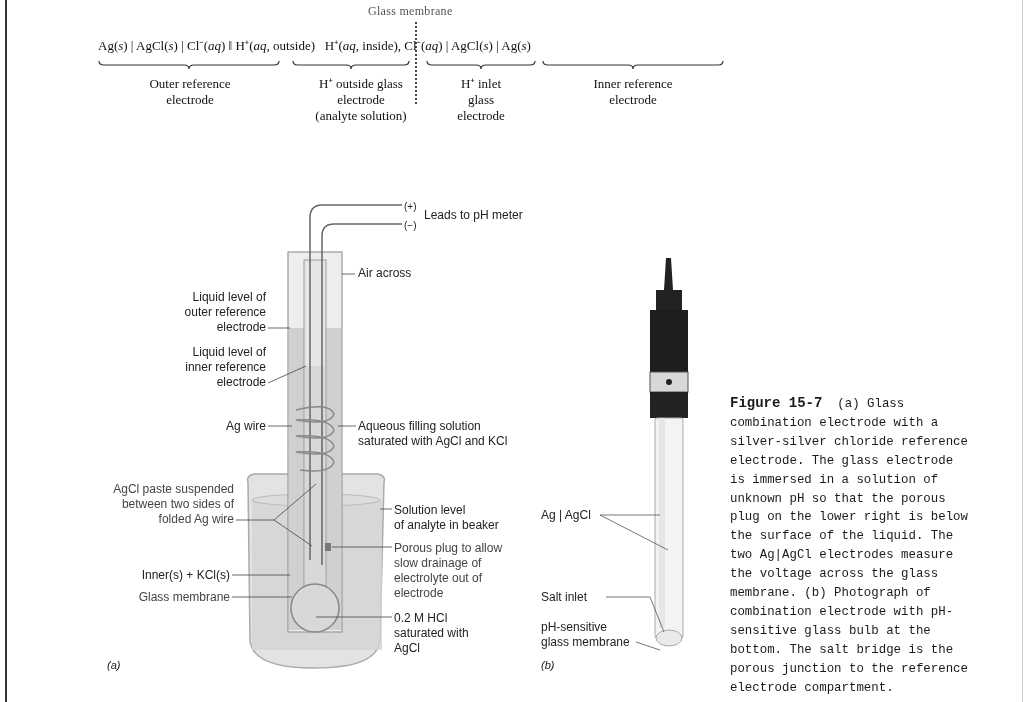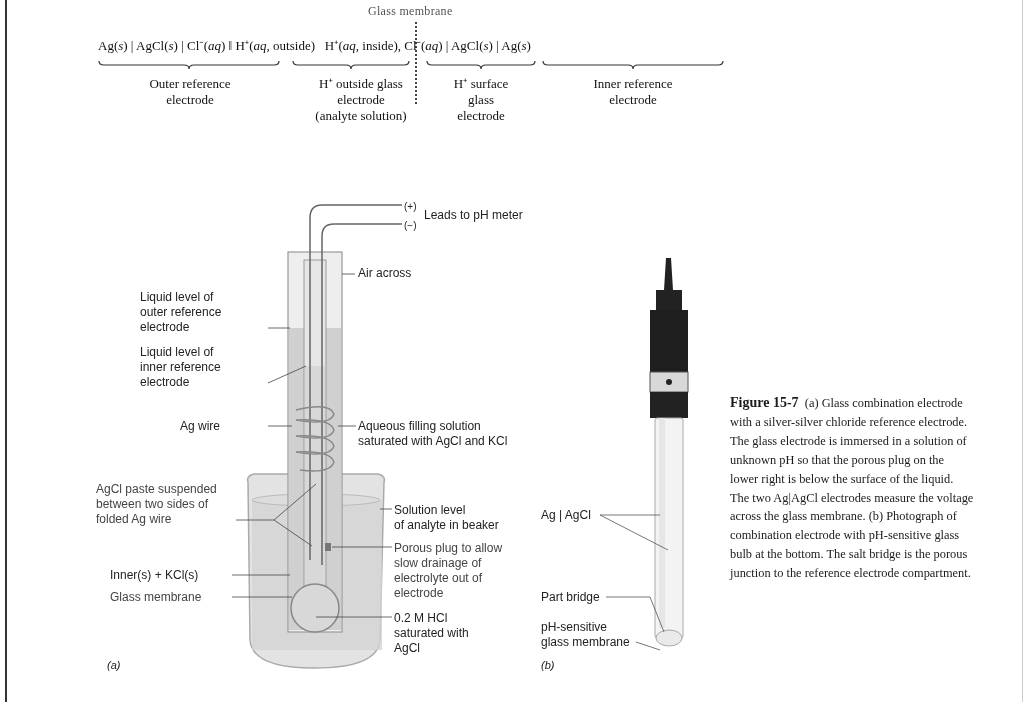--- a/index.html
+++ b/index.html
@@ -12,26 +12,26 @@
   .membrane-title { position:absolute; left:368px; top:4px; font-size:12px; color:#555; letter-spacing:0.3px; }
   .equation { position:absolute; left:98px; top:36px; font-size:13px; white-space:nowrap; color:#111; }
   .equation i { font-style:italic; }
   .dotline { position:absolute; left:415px; top:22px; height:82px; border-left:2px dotted #444; }
   .brace { position:absolute; top:60px; height:10px; }
   .brace svg { display:block; }
   .brace-label { position:absolute; font-size:13px; text-align:center; line-height:16px; color:#111; }
 
   
   .lbl { position:absolute; font-size:12px; line-height:15px; color:#222; }
-  .lbl.r { text-align:left; }
+  .lbl.r { text-align:right; }
   .lbl.light { color:#444; }
   .part-label { position:absolute; font-size:11px; font-style:italic; }
 
   
-  .caption { position:absolute; left:730px; top:394px; width:245px; font-family:Liberation Serif, serif; font-size:12.4px; line-height:18.9px; color:#1a1a1a; }
+  .caption { position:absolute; left:730px; top:394px; width:245px; font-family:Liberation Mono, monospace; font-size:12.4px; line-height:18.9px; color:#1a1a1a; }
   .caption .fig { font-weight:bold; font-size:14px; }
   .caption .credit { font-size:11px; }
 </style>
 </head>
 <body>
 
 <div class="left-bar"></div>
 <div class="right-bar"></div>
 
 <div class="membrane-title serif">Glass membrane</div>
@@ -65,21 +65,21 @@
 <div class="brace-label serif" style="left:120px;top:76px;width:140px">
   <div>Outer reference</div>
   <div>electrode</div>
 </div>
 <div class="brace-label serif" style="left:296px;top:76px;width:130px">
   <div>H⁺ outside glass</div>
   <div>electrode</div>
   <div>(analyte solution)</div>
 </div>
 <div class="brace-label serif" style="left:436px;top:76px;width:90px">
-  <div>H⁺ surface</div>
+  <div>H⁺ inlet</div>
   <div>glass</div>
   <div>electrode</div>
 </div>
 <div class="brace-label serif" style="left:563px;top:76px;width:140px">
   <div>Inner reference</div>
   <div>electrode</div>
 </div>
 
 <svg style="position:absolute;left:0;top:0" width="1024" height="702">
 
@@ -173,21 +173,21 @@
 <div class="lbl r" style="left:110px;top:568px;width:120px">Inner(s) + KCl(s)</div>
 <div class="lbl r light" style="left:110px;top:590px;width:120px">Glass membrane</div>
 <div class="lbl" style="left:394px;top:611px">
   <div>0.2 M HCl</div>
   <div>saturated with</div>
   <div>AgCl</div>
 </div>
 <div class="part-label" style="left:107px;top:659px">(a)</div>
 
 <div class="lbl" style="left:541px;top:508px">Ag | AgCl</div>
-<div class="lbl" style="left:541px;top:590px">Part bridge</div>
+<div class="lbl" style="left:541px;top:590px">Salt inlet</div>
 <div class="lbl" style="left:541px;top:620px">
   <div>pH-sensitive</div>
   <div>glass membrane</div>
 </div>
 <div class="part-label" style="left:541px;top:659px">(b)</div>
 
 <div class="caption">
   <span class="fig">Figure 15-7</span>&nbsp;
   <span>(a) Glass combination electrode with a silver-silver chloride reference electrode. The glass electrode is immersed in a solution of unknown pH so that the porous plug on the lower right is below the surface of the liquid. The two Ag|AgCl electrodes measure the voltage across the glass membrane. (b) Photograph of combination electrode with pH-sensitive glass bulb at the bottom. The salt bridge is the porous junction to the reference electrode compartment.</span>
 </div>

